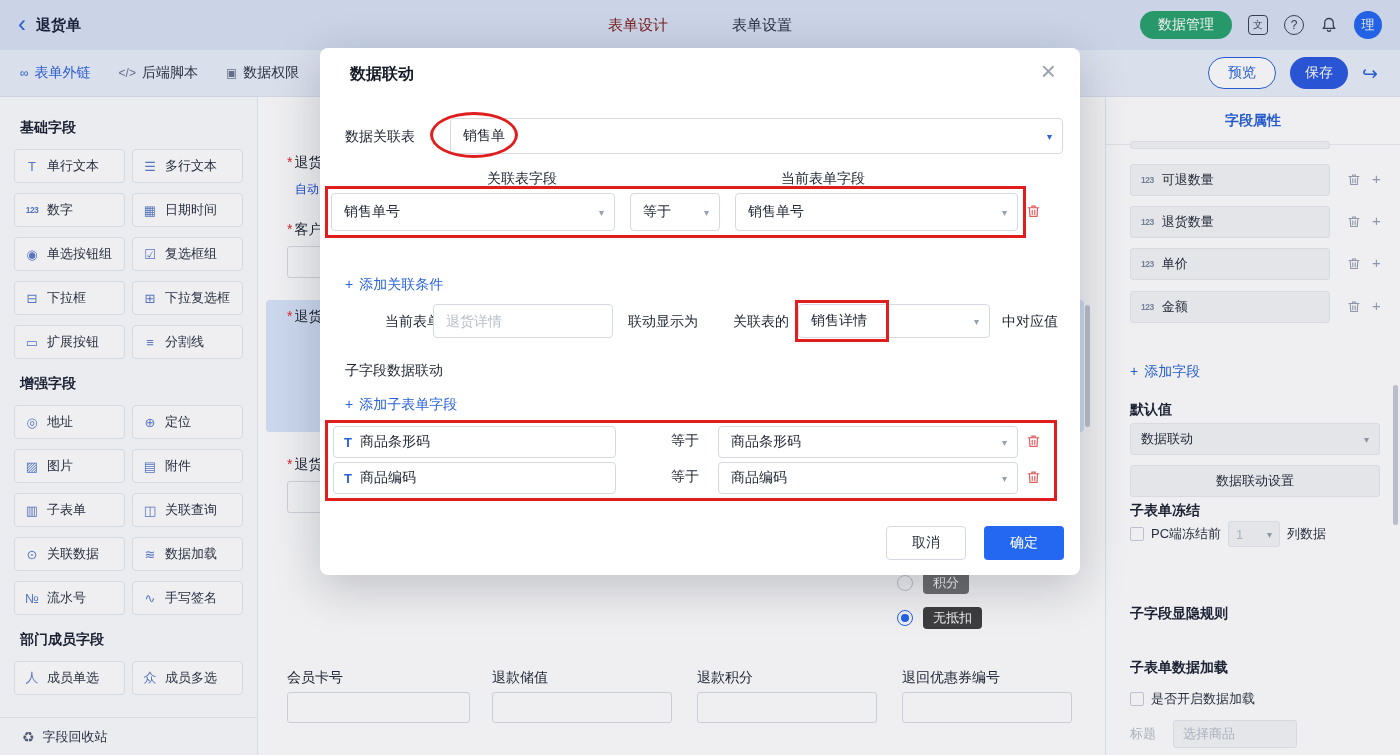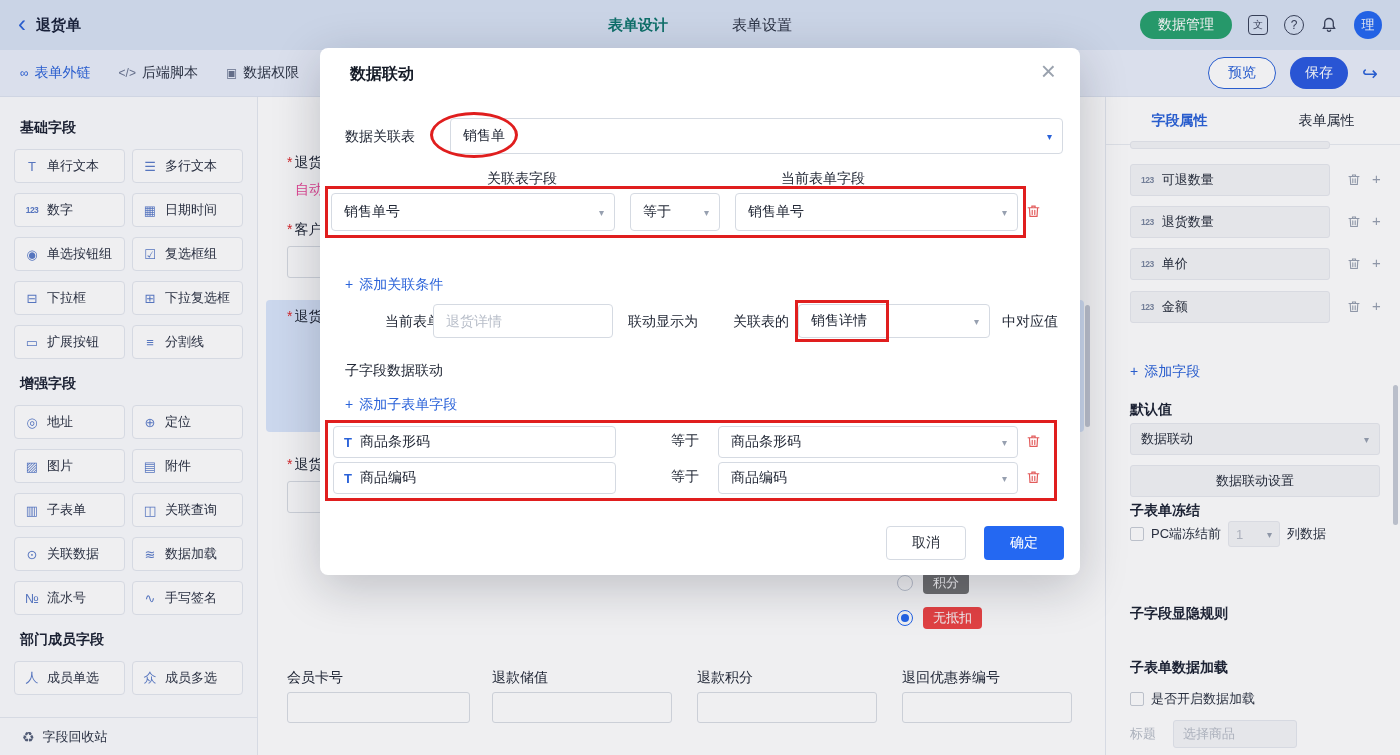--- a/index.html
+++ b/index.html
@@ -6,21 +6,21 @@
   body { font-family:"Liberation Sans","DejaVu Sans",sans-serif; }
   .page { position:relative; width:1400px; height:755px; overflow:hidden; background:#fff; }
 
   
   .topbar { position:absolute; left:0; top:0; width:1400px; height:50px; background:#d8e2f4; display:flex; align-items:center; }
   .tb-left { display:flex; align-items:center; gap:10px; padding-left:18px; position:relative; z-index:2; }
   .back { font-size:24px; color:#2a62d9; line-height:1; margin-top:-3px; cursor:pointer; }
   .tb-title { font-size:15px; font-weight:700; color:#18213a; }
   .tb-tabs { position:absolute; left:0; right:0; display:flex; justify-content:center; gap:64px; font-size:15px; pointer-events:none; }
   .tb-tab { color:#2b3344; cursor:pointer; pointer-events:auto; }
-  .tb-tab.active { color:#0f766e; font-weight:700; }
+  .tb-tab.active { color:#7f1d1d; font-weight:400; }
   .tb-right { margin-left:auto; display:flex; align-items:center; gap:16px; padding-right:18px; position:relative; z-index:2; }
   .pill-manage { height:28px; padding:0 18px; background:#27a26e; color:#fff; border:none; border-radius:14px; font-size:14px; cursor:pointer; font-family:inherit; }
   .ic-lang { width:20px; height:20px; border:1.5px solid #39425a; border-radius:4px; font-size:10px; display:flex; align-items:center; justify-content:center; color:#39425a; cursor:pointer; }
   .ic-help { width:20px; height:20px; border:1.5px solid #39425a; border-radius:50%; font-size:12px; display:flex; align-items:center; justify-content:center; color:#39425a; cursor:pointer; }
   .ic-bell { color:#39425a; cursor:pointer; display:flex; }
   .avatar { width:28px; height:28px; border-radius:50%; background:#2468f2; color:#fff; font-size:13px; display:flex; align-items:center; justify-content:center; cursor:pointer; }
 
   
   .toolbar { position:absolute; left:0; top:50px; width:1400px; height:47px; background:#e9eefa; border-bottom:1px solid #dde3f0; display:flex; align-items:center; padding:0 22px 0 20px; }
   .tool-link { display:flex; align-items:center; gap:6px; font-size:14px; color:#2b3344; cursor:pointer; margin-right:28px; }
@@ -38,30 +38,30 @@
   .pal-item { height:34px; background:#fff; border:1px solid #e4e8ef; border-radius:4px; display:flex; align-items:center; padding:0 8px; gap:6px; font-size:13px; color:#2a3142; cursor:pointer; overflow:hidden; white-space:nowrap; }
   .pal-ico { width:18px; text-align:center; color:#5b7cc9; font-size:13px; flex:none; }
   .pal-ico.sm { font-size:8.5px; font-weight:700; letter-spacing:-0.5px; }
   .pal-recycle { position:absolute; left:0; bottom:0; width:100%; height:38px; border-top:1px solid #e5e9f0; display:flex; align-items:center; gap:8px; padding-left:22px; font-size:13px; color:#2b3344; background:#fbfcfe; cursor:pointer; }
   .pal-recycle .rico { color:#55607a; font-size:14px; }
 
   
   .canvas { position:absolute; left:258px; top:97px; width:847px; height:658px; background:#fff; overflow:hidden; }
   .cv-label { position:absolute; font-size:14px; color:#202736; font-weight:500; white-space:nowrap; }
   .req { color:#e0262a; margin-right:2px; }
-  .cv-value { position:absolute; font-size:14px; color:#ec4899; }
+  .cv-value { position:absolute; font-size:12px; color:#1d4ed8; }
   .cv-input { position:absolute; height:32px; background:#fff; border:1px solid #d9dde4; border-radius:3px; }
   .band { position:absolute; left:8px; top:203px; width:818px; height:132px; background:#d9e6fb; border-radius:4px; }
   .thumb { position:absolute; background:#c5cbd5; border-radius:3px; }
   .opt-row { position:absolute; display:flex; align-items:center; gap:10px; }
   .radio { width:16px; height:16px; border-radius:50%; background:#fff; border:1px solid #c3c9d4; flex:none; }
   .radio.on { border:1.5px solid #2468f2; position:relative; }
   .radio.on::after { content:""; position:absolute; left:50%; top:50%; width:8px; height:8px; margin:-4px 0 0 -4px; border-radius:50%; background:#2468f2; }
   .pill { height:22px; padding:0 10px; border-radius:4px; color:#fff; font-size:13px; display:inline-flex; align-items:center; }
-  .pill.pink { background:#737373; } .pill.green { background:#ef4444; }
+  .pill.pink { background:#737373; } .pill.green { background:#404040; }
 
   
   .inspector { position:absolute; left:1105px; top:97px; width:295px; height:658px; background:#fff; border-left:1px solid #e5e9f0; }
   .ins-tabs { height:48px; border-bottom:1px solid #e9ecf2; display:flex; }
   .ins-tab { flex:1; display:flex; align-items:center; justify-content:center; font-size:14px; color:#262d3b; cursor:pointer; position:relative; }
   .ins-tab.active { color:#2a62d9; font-weight:600; }
   .ins-tab.active::after { content:""; position:absolute; bottom:-1px; left:50%; transform:translateX(-50%); width:58px; height:3px; background:#2a62d9; border-radius:2px; }
   .gbox { position:absolute; left:24px; width:200px; height:32px; background:#f4f5f7; border:1px solid #e7e9ee; border-radius:3px; display:flex; align-items:center; gap:8px; padding:0 10px; font-size:13px; color:#272e3c; }
   .numico { font-size:8.5px; font-weight:700; color:#7a87a0; letter-spacing:-0.5px; flex:none; }
   .rtrash { position:absolute; color:#97a0b0; cursor:pointer; }
@@ -279,21 +279,20 @@
     <div class="cv-label" style="left:644px; top:572px;">退回优惠券编号</div>
     <div class="cv-input" style="left:29px;  top:595px; width:183px; height:31px;"></div>
     <div class="cv-input" style="left:234px; top:595px; width:180px; height:31px;"></div>
     <div class="cv-input" style="left:439px; top:595px; width:180px; height:31px;"></div>
     <div class="cv-input" style="left:644px; top:595px; width:170px; height:31px;"></div>
   </div>
 
   <div class="inspector">
     <div class="ins-tabs">
       <div class="ins-tab active">字段属性</div>
-      <div class="ins-tab">表单属性</div>
     </div>
 
     <div class="gbox" style="top:44px; height:8px; padding:0;"></div>
 
     <div class="gbox" style="top:67px;">
         <span class="numico">123</span>
         <span>可退数量</span>
       </div>
     <span class="rtrash" style="left:241px; top:76px;"><svg viewBox="0 0 14 14" width="14" height="14">
           <path d="M2 3.5h10M5.5 3.5V2h3v1.5M3.2 3.5l.5 8h6.6l.5-8M5.8 5.8v4M8.2 5.8v4" fill="none" stroke="currentColor" stroke-width="1.1" stroke-linecap="round"></path>

